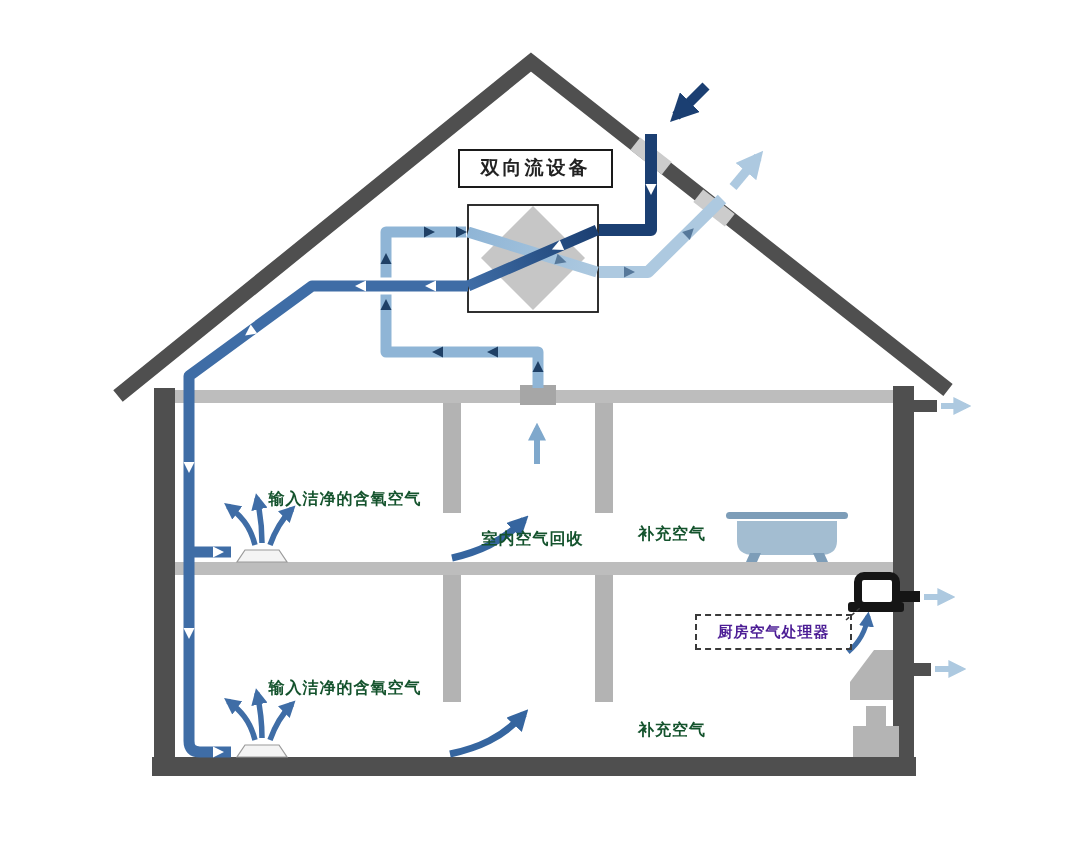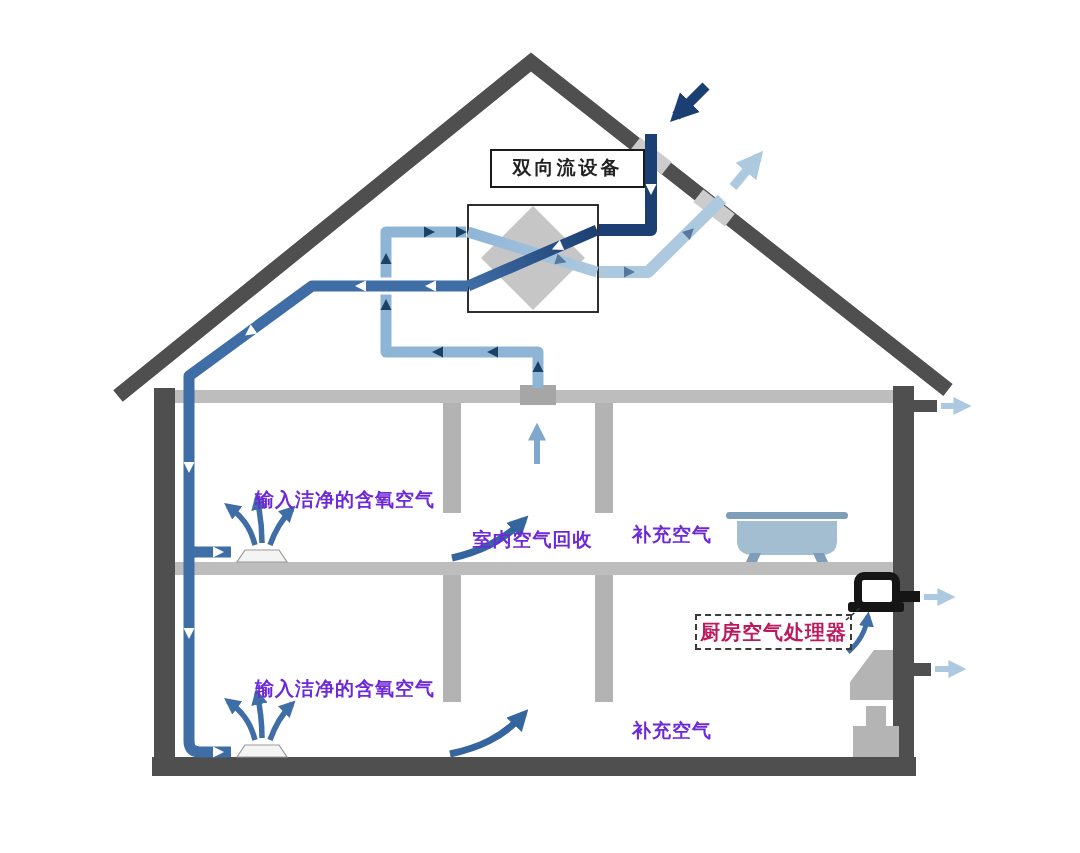--- a/index.html
+++ b/index.html
@@ -2,31 +2,31 @@
 <html><head>
 <meta charset="utf-8">
 <style>
   html,body{margin:0;padding:0;background:#ffffff;}
   #stage{
     position:relative;width:1080px;height:853px;background:#ffffff;overflow:hidden;
     font-family:"Liberation Sans","DejaVu Sans",sans-serif;
   }
   #stage svg{position:absolute;left:0;top:0;}
   .lbl{
-    position:absolute;color:#6d28d9;font-weight:bold;text-align:center;
-    font-size:19px;letter-spacing:1px;line-height:1.2;
+    position:absolute;color:#14532d;font-weight:bold;text-align:center;
+    font-size:16px;letter-spacing:1px;line-height:1.2;
   }
   .boxed{display:flex;align-items:center;justify-content:center;}
   .hrv-box{
     border:2px solid #1a1a1a;background:#ffffff;color:#222222;
     font-size:19px;letter-spacing:3px;
   }
   .kitchen-box{
-    border:2px dashed #3a3a3a;background:transparent;color:#be185d;
-    font-size:20px;letter-spacing:1px;
+    border:2px dashed #3a3a3a;background:transparent;color:#4c1d95;
+    font-size:15px;letter-spacing:1px;
   }
 </style>
 </head>
 <body>
 
 <div id="stage">
 
 <svg width="1080" height="853" viewBox="0 0 1080 853">
   <defs>
     <marker id="m-navy" viewBox="0 0 10 10" refX="7" refY="5" markerWidth="2.8" markerHeight="2.8" orient="auto">
@@ -160,21 +160,21 @@
 
     <g>
       <rect x="866" y="706" width="20" height="22" fill="#b4b4b4"></rect>
       <rect x="853" y="726" width="46" height="31" fill="#b4b4b4"></rect>
     </g>
 
     <rect x="913" y="400" width="24" height="12" fill="#4f4f4f"></rect>
   </g>
 </svg>
 
-<div class="lbl hrv-box boxed" style="left:458px;top:149px;width:151px;height:35px;margin-left:32px;">双向流设备</div>
+<div class="lbl hrv-box boxed" style="left:458px;top:149px;width:151px;height:35px;">双向流设备</div>
 
 <div class="lbl" style="left:455px;top:481px;width:155px;margin-top:48px;">室内空气回收</div>
 
 <div class="lbl" style="left:250px;top:489px;width:190px;">输入洁净的含氧空气</div>
 
 <div class="lbl" style="left:250px;top:678px;width:190px;">输入洁净的含氧空气</div>
 
 <div class="lbl" style="left:612px;top:524px;width:120px;">补充空气</div>
 
 <div class="lbl" style="left:612px;top:720px;width:120px;">补充空气</div>

